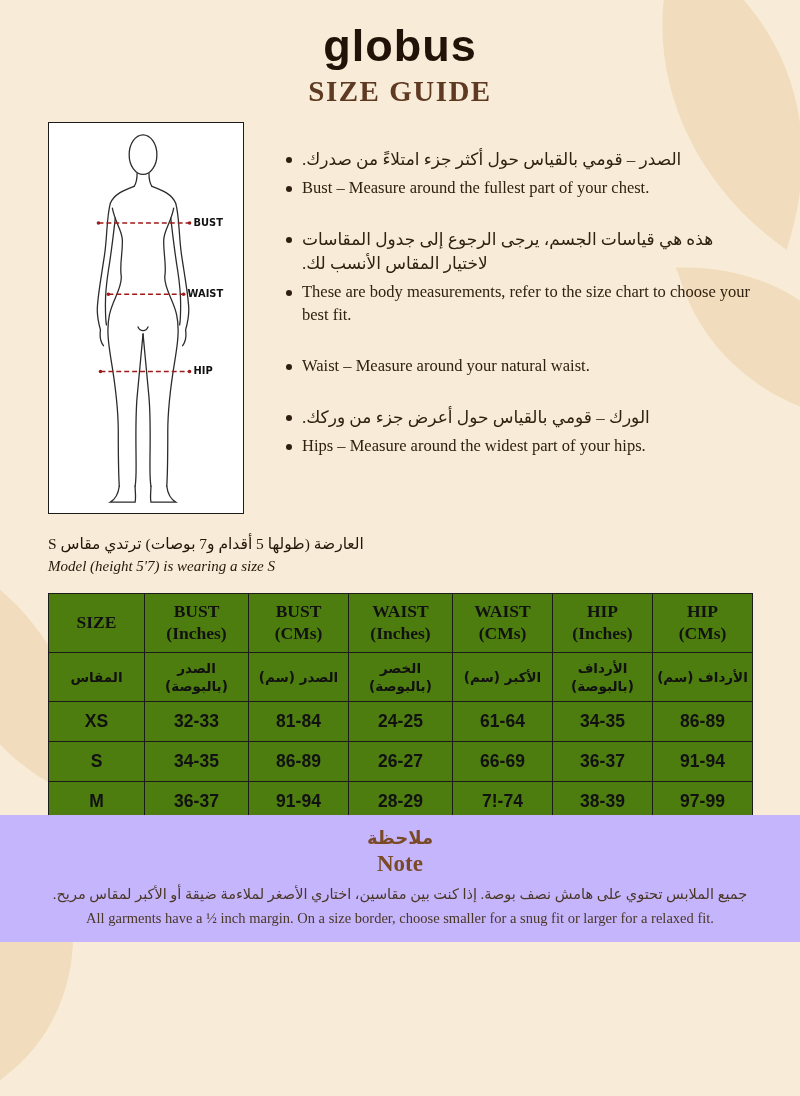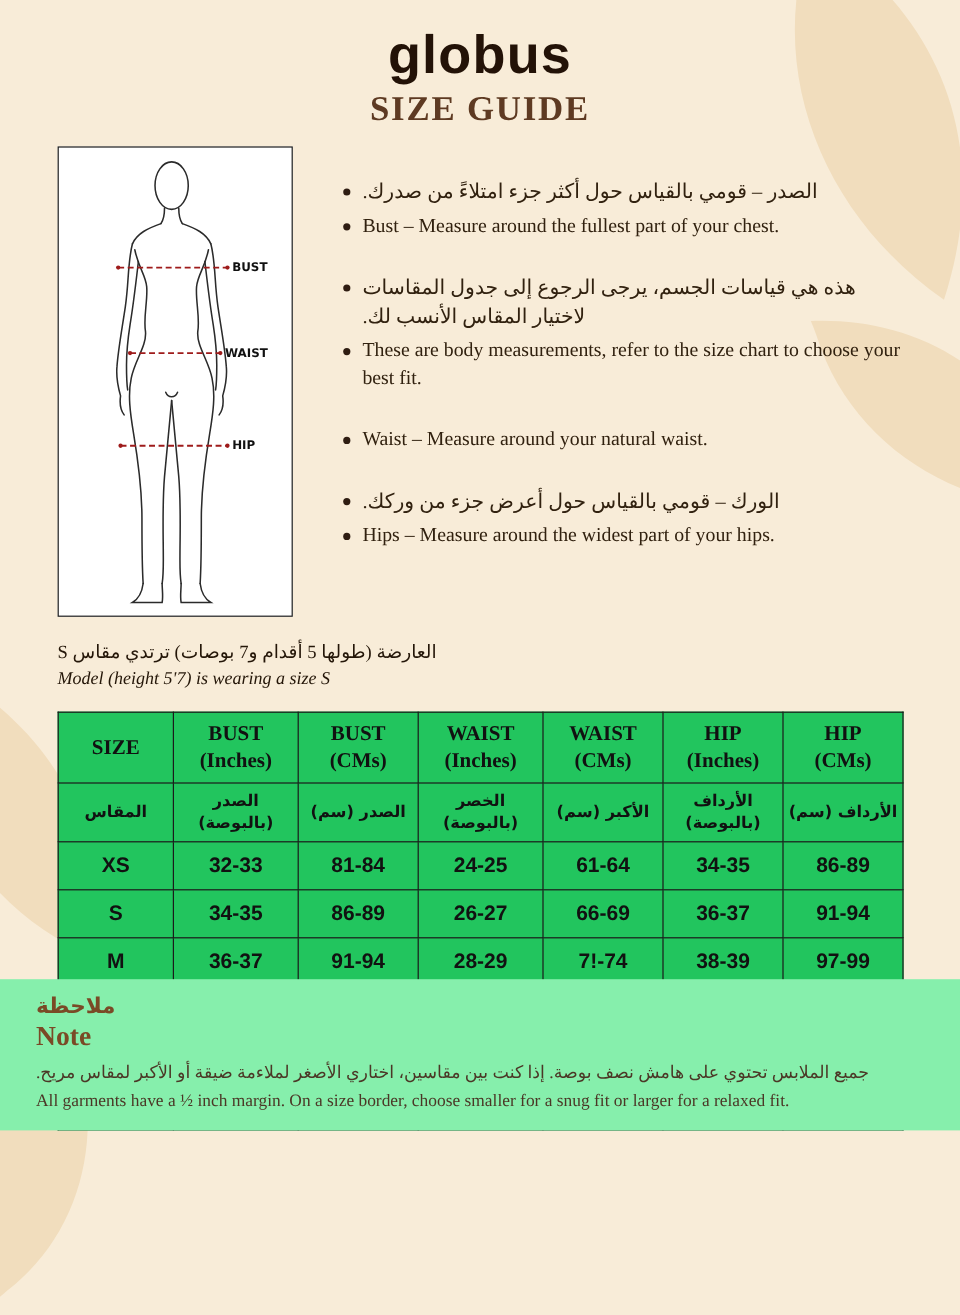--- a/index.html
+++ b/index.html
@@ -41,33 +41,33 @@
   .group { margin-bottom:28px; }
   .bullet-item { display:flex; margin-bottom:5px; }
   .dot { flex:none; width:6px; height:6px; border-radius:50%; background:#2f1d12; margin:9px 10px 0 0; }
   .b-ar { font-size:17px; line-height:1.42; color:#31210f; width:100%; text-align:left; }
   .b-en { font-size:16.5px; line-height:1.38; color:#31210f; }
 
   .model-note { padding:18px 48px 0 48px; }
   .model-ar { font-size:15.5px; line-height:1.5; text-align:left; color:#241608; }
   .model-en { font-size:15px; line-height:1.45; color:#241608;font-style:italic; }
 
-  .size-table { margin:16px auto 0 48px; border-collapse:collapse; background:#22c55e; table-layout:fixed; width:704px; }
+  .size-table { margin:16px auto 0 48px; border-collapse:collapse; background:#4d7c0f; table-layout:fixed; width:704px; }
   .size-table th, .size-table td {
     border:1.4px solid #1b1b1b; text-align:center; vertical-align:middle; color:#111;
   }
   .th-en { font-size:17.5px; font-weight:bold; padding:7px 2px; line-height:1.25; font-family:"Liberation Serif",serif; }
   .th-en .l2:empty { display:none; }
   .th-ar { font-size:13.5px; font-weight:bold; padding:6px 2px; line-height:1.35; font-family:"DejaVu Sans",sans-serif; }
   .td-size { font-size:17.5px; font-weight:bold; height:40px; font-family:"Liberation Sans","DejaVu Sans",sans-serif; }
   .td-val  { font-size:17.5px; font-weight:600; height:40px; font-family:"Liberation Sans","DejaVu Sans",sans-serif; }
 
   .note-band {
     position:absolute; left:0; right:0; bottom:0; z-index:2;
-    background:#86efac; text-align:left; padding:12px 30px 14px 30px;margin-top:48px;
+    background:#c4b5fd; text-align:center; padding:12px 30px 14px 30px;margin-top:48px;
   }
   .note-title-ar { font-size:18px; font-weight:bold; color:#7a4a26; }
   .note-title-en { font-size:23px; font-weight:bold; color:#7a4a26; margin-top:2px; }
   .note-body-ar { font-size:14.5px; color:#4b3726; margin-top:7px; line-height:1.4; }
   .note-body-en { font-size:14.5px; color:#4b3726; margin-top:4px; line-height:1.4; }
 </style>
 </head>
 <body>
 
 <div class="leaf leaf-tr">

